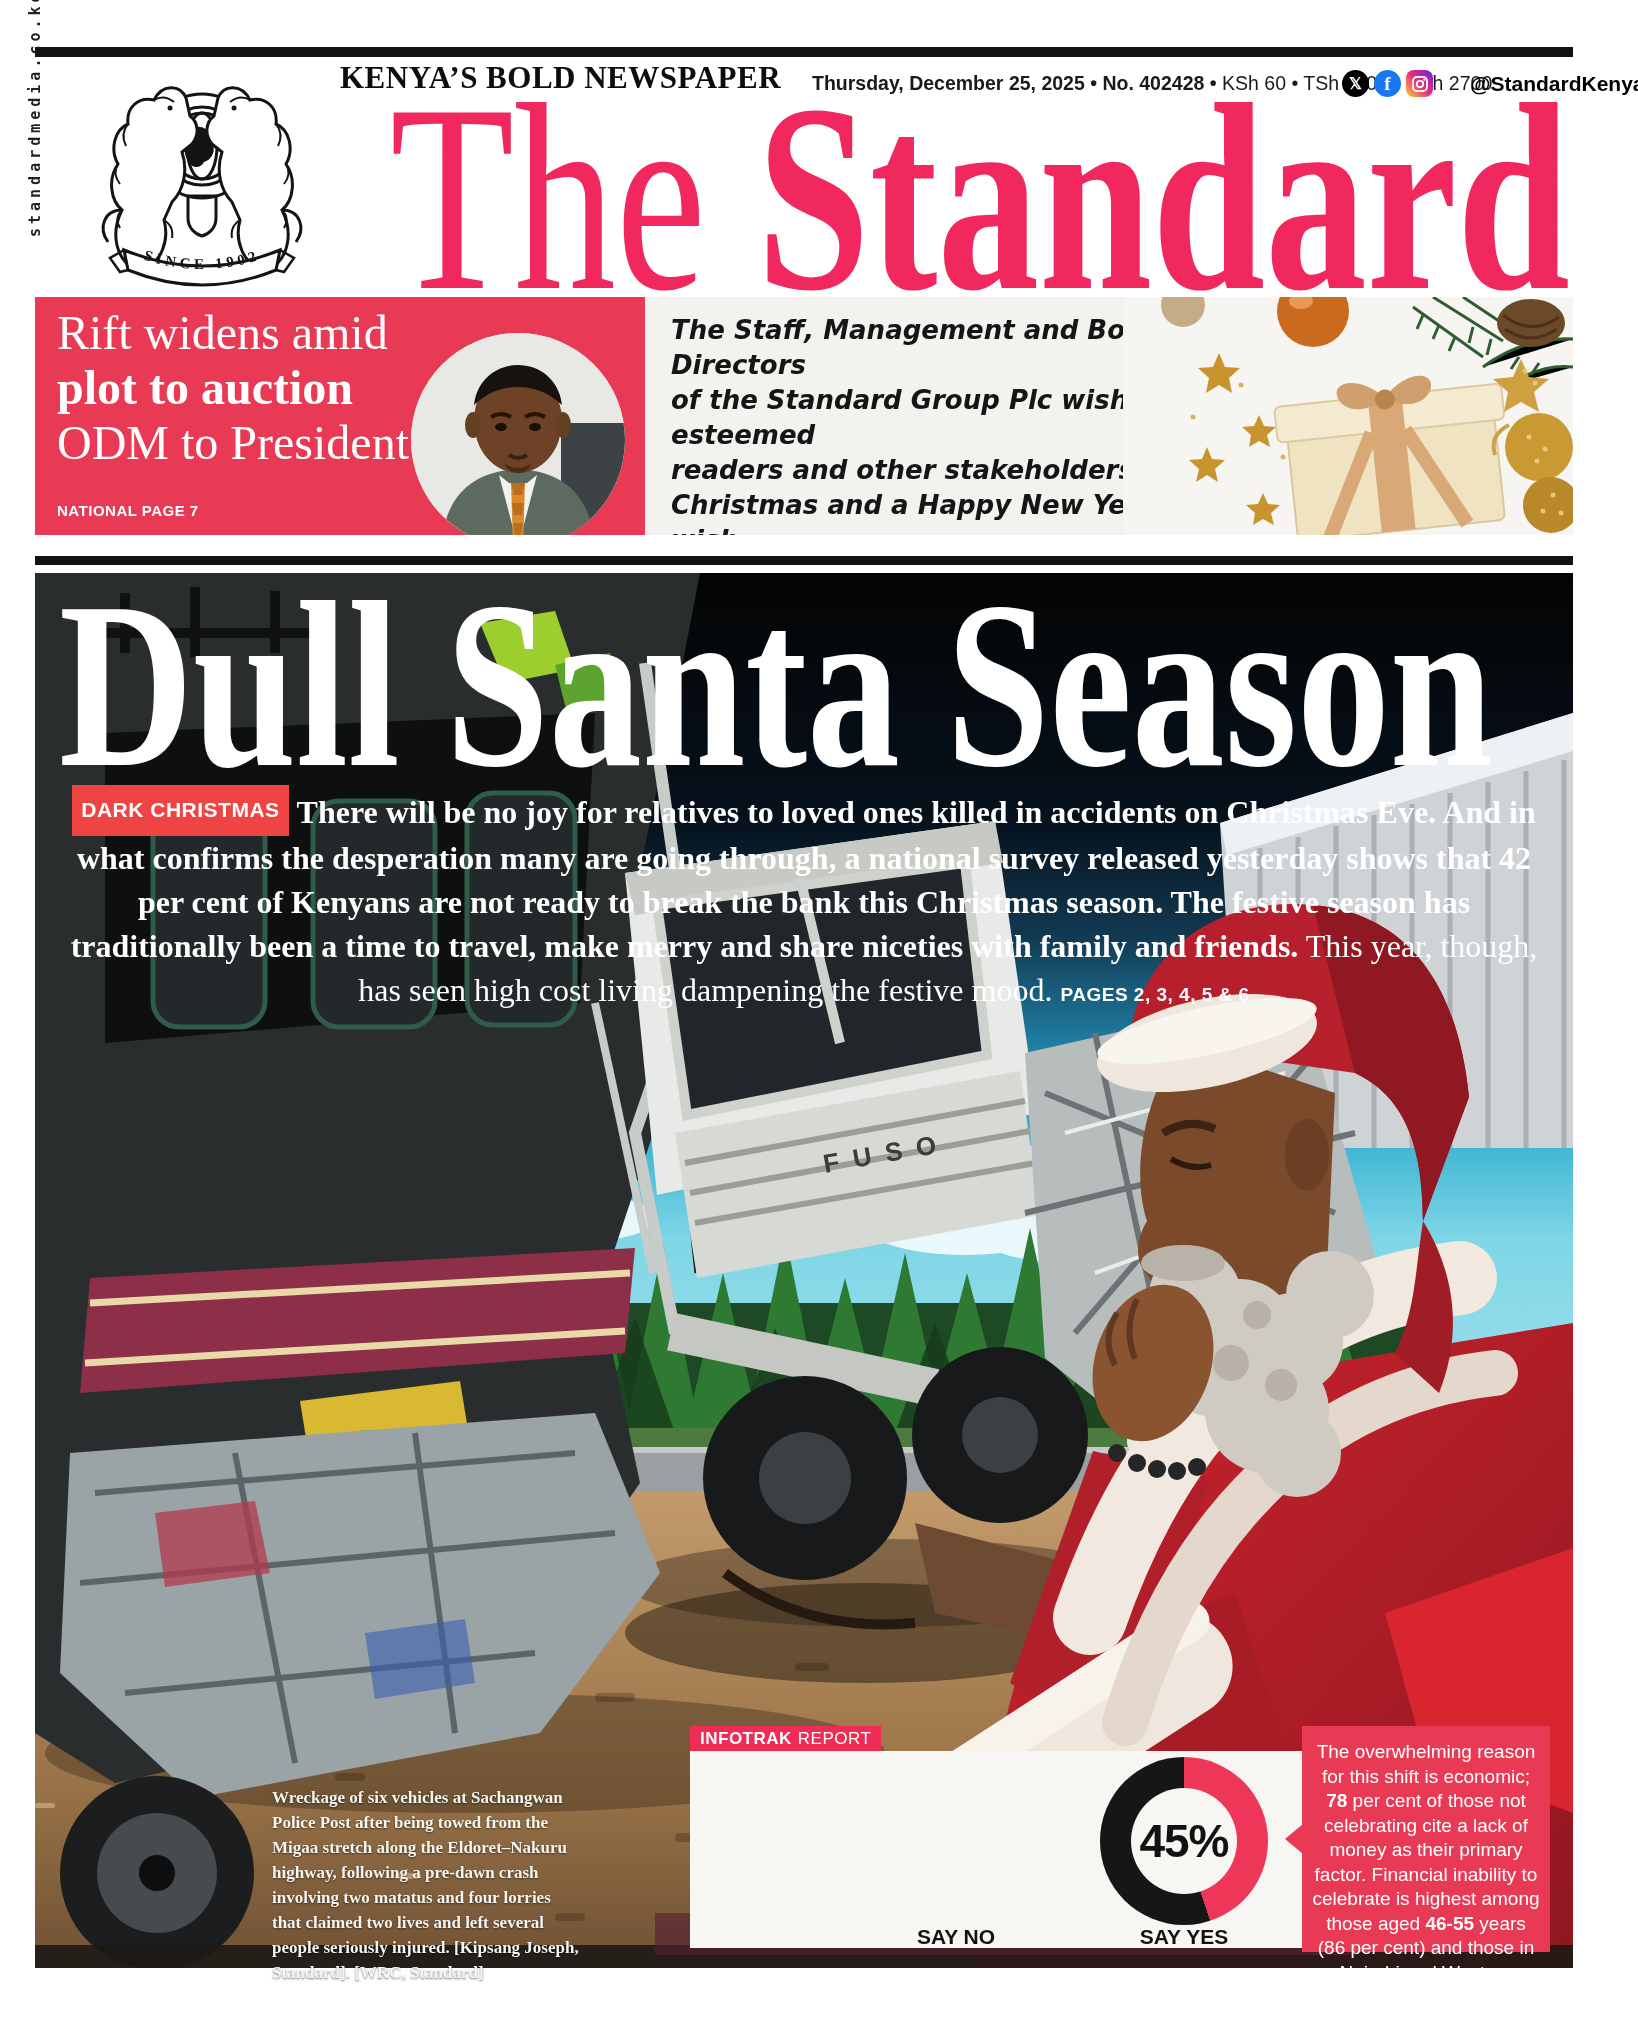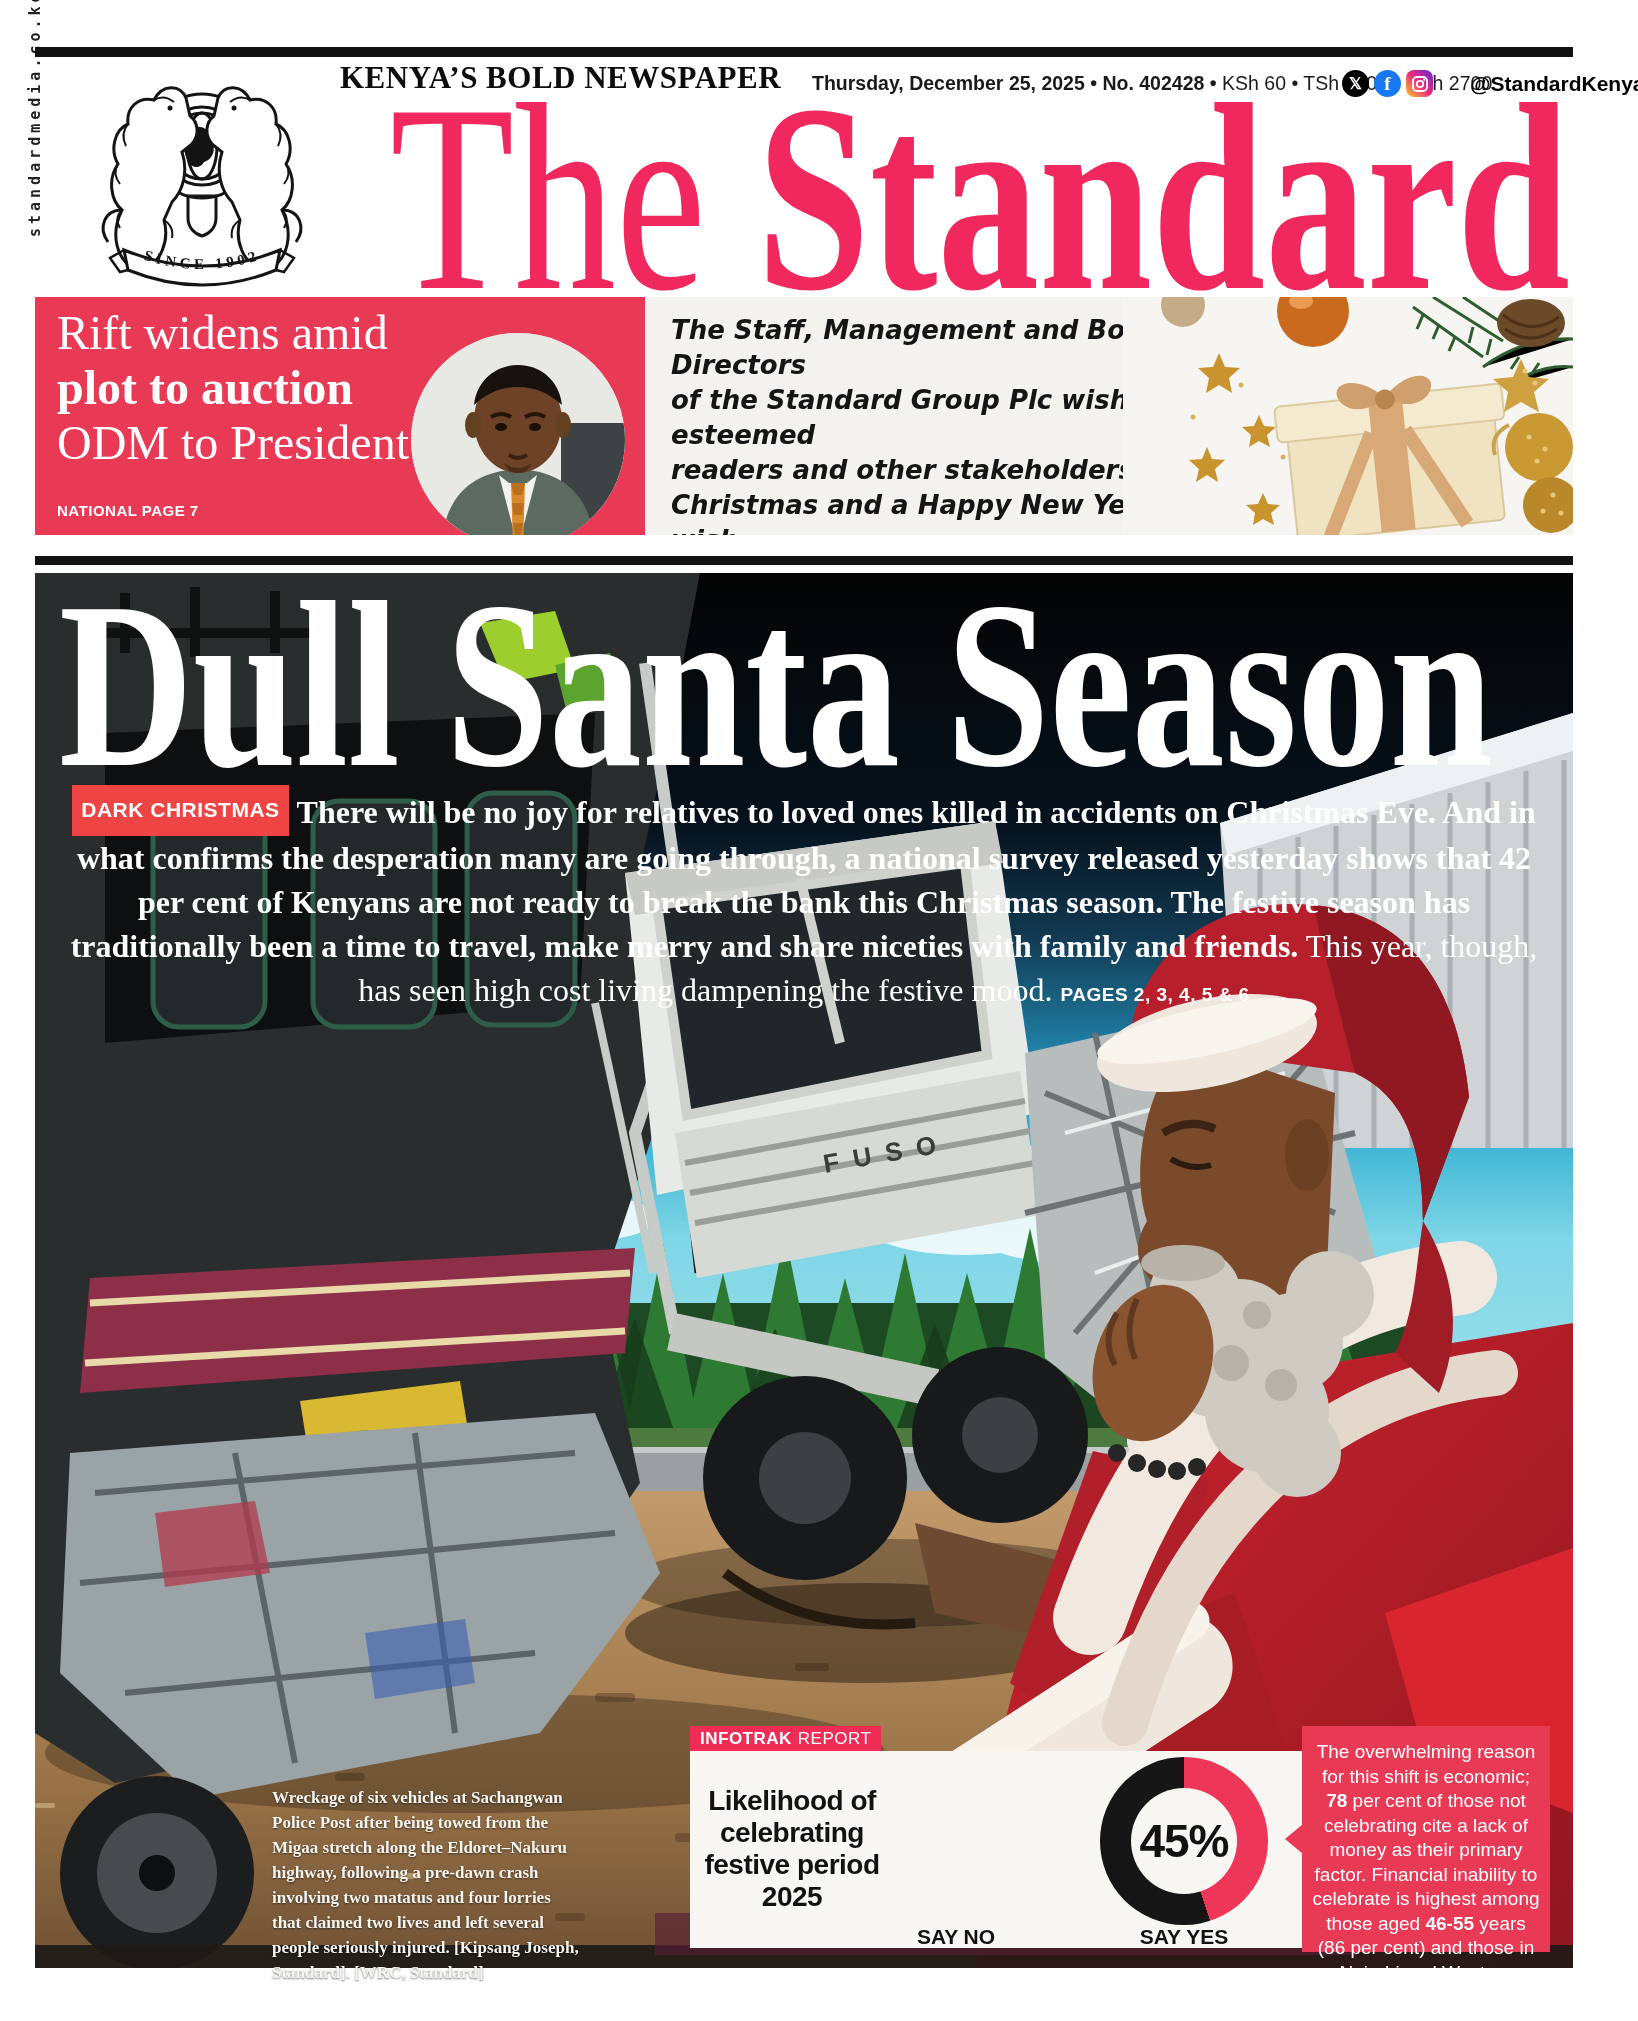--- a/index.html
+++ b/index.html
@@ -498,24 +498,20 @@
 involving two matatus and four lorries
 that claimed two lives and left several
 people seriously injured. [Kipsang Joseph,
 Standard]. [WRC, Standard]</div>
 
   <div class="infotrak-tag">
     <span class="b">INFOTRAK</span>
     <span>REPORT</span>
   </div>
   <div class="chart-box">
-    <div class="chart-title">Likelihood of
-celebrating
-festive period
-2025</div>
 
     <div class="donut-label l0">SAY NO</div>
 
     <div class="donut d1" style="background: conic-gradient(rgb(238, 54, 88) 0deg, rgb(238, 54, 88) 45%, rgb(22, 22, 22) 45%, rgb(22, 22, 22) 100%);">
       <div class="hole"></div>
       <span class="pct">45%</span>
     </div>
     <div class="donut-label l1">SAY YES</div>
   </div>
 

